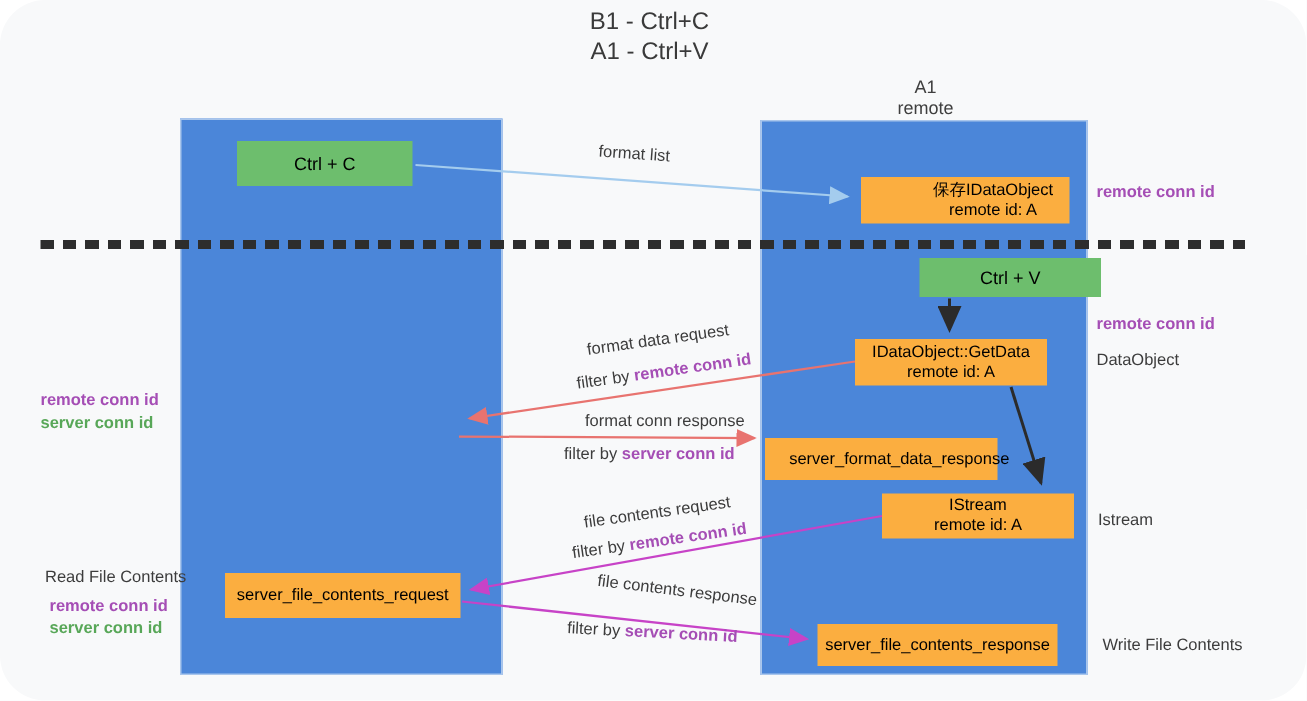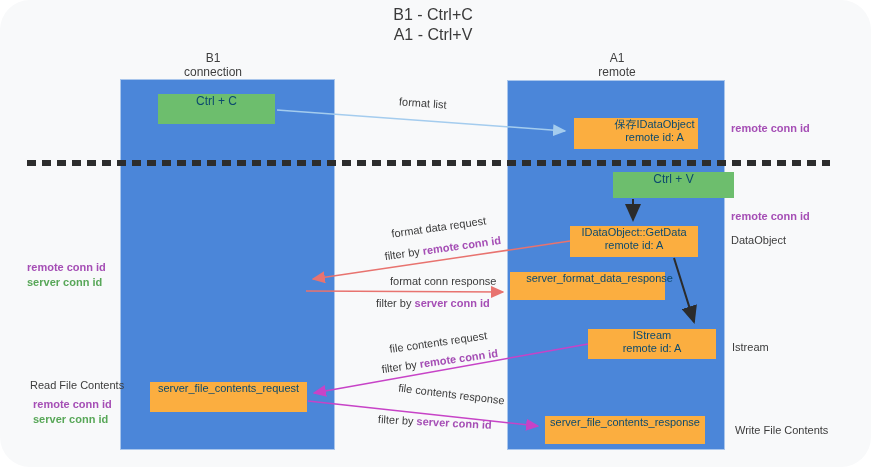--- a/index.html
+++ b/index.html
@@ -25,46 +25,42 @@
     background:#4b86d9;
     border:1px solid #a9c6ec;
     box-sizing:border-box;
   }
   .dashline{
     background:repeating-linear-gradient(90deg,#2d2d2d 0 9px,transparent 9px 15px);
   }
   .node{
     box-sizing:border-box;
     display:flex;flex-direction:column;
-    align-items:center;
-    color:#0c4a6e;text-align:center;
+    align-items:center;justify-content:center;
+    color:#000000;text-align:center;
   }
   .green{background:#6dbe6d;font-size:12px;}
   .orange{background:#fbae40;font-size:11px;line-height:13px;}
   .one-line{font-size:11px;}
   .lbl{font-size:11px;color:#3c3c3c;white-space:nowrap;}
   .purple{color:#a54eb5;font-weight:bold;}
   .greentx{color:#58a758;font-weight:bold;}
   .boldlbl{font-weight:bold;font-size:11px;white-space:nowrap;}
   svg.arrows{left:0;top:0;pointer-events:none;}
 </style>
 </head>
 <body>
 
 <div class="stage">
 
   <div class="abs title">
     <div>B1 - Ctrl+C</div>
     <div>A1 - Ctrl+V</div>
   </div>
 
-  <div class="abs col-header" style="left:158px;top:51px;">
-    <div>B1</div>
-    <div>connection</div>
-  </div>
   <div class="abs col-header" style="left:562px;top:51px;">
     <div>A1</div>
     <div>remote</div>
   </div>
 
   <div class="abs column" style="left:120px;top:79px;width:215px;height:371px;"></div>
   <div class="abs column" style="left:507px;top:80px;width:218px;height:370px;"></div>
 
   <div class="abs dashline" style="left:27px;top:160px;width:803px;height:6px;"></div>
 
@@ -89,36 +85,36 @@
     <line x1="570" y1="241" x2="313" y2="279" stroke="#e8736f" stroke-width="1.5" marker-end="url(#msalmon)"></line>
     <line x1="306" y1="291" x2="503" y2="292" stroke="#e8736f" stroke-width="1.5" marker-end="url(#msalmon)"></line>
     <line x1="588" y1="344" x2="314" y2="393" stroke="#c743c7" stroke-width="1.5" marker-end="url(#mmagenta)"></line>
     <line x1="308" y1="401" x2="538" y2="426" stroke="#c743c7" stroke-width="1.5" marker-end="url(#mmagenta)"></line>
   </svg>
 
   <div class="abs node green" style="left:158px;top:94px;width:117px;height:30px;">
     <span>Ctrl + C</span>
   </div>
 
-  <div class="abs node orange" style="left:574px;top:118px;width:124px;height:31px;padding-left:37px;">
+  <div class="abs node orange" style="left:574px;top:118px;width:139px;height:31px;padding-left:37px;">
     <span>保存IDataObject</span>
     <span>remote id: A</span>
   </div>
 
   <div class="abs node green" style="left:573px;top:172px;width:121px;height:26px;margin-left:40px;">
     <span>Ctrl + V</span>
   </div>
 
   <div class="abs node orange" style="left:570px;top:226px;width:128px;height:31px;">
     <span>IDataObject::GetData</span>
     <span>remote id: A</span>
   </div>
 
 
-  <div class="abs node orange one-line" style="left:510px;top:272px;width:155px;height:28px;padding-left:24px;">
+  <div class="abs node orange one-line" style="left:510px;top:292px;width:155px;height:28px;padding-left:24px;">
     <span>server_format_data_response</span>
   </div>
 
   <div class="abs node orange" style="left:588px;top:329px;width:128px;height:30px;">
     <span>IStream</span>
     <span>remote id: A</span>
   </div>
 
   <div class="abs node orange one-line" style="left:545px;top:416px;width:160px;height:28px;">
     <span>server_file_contents_response</span>

